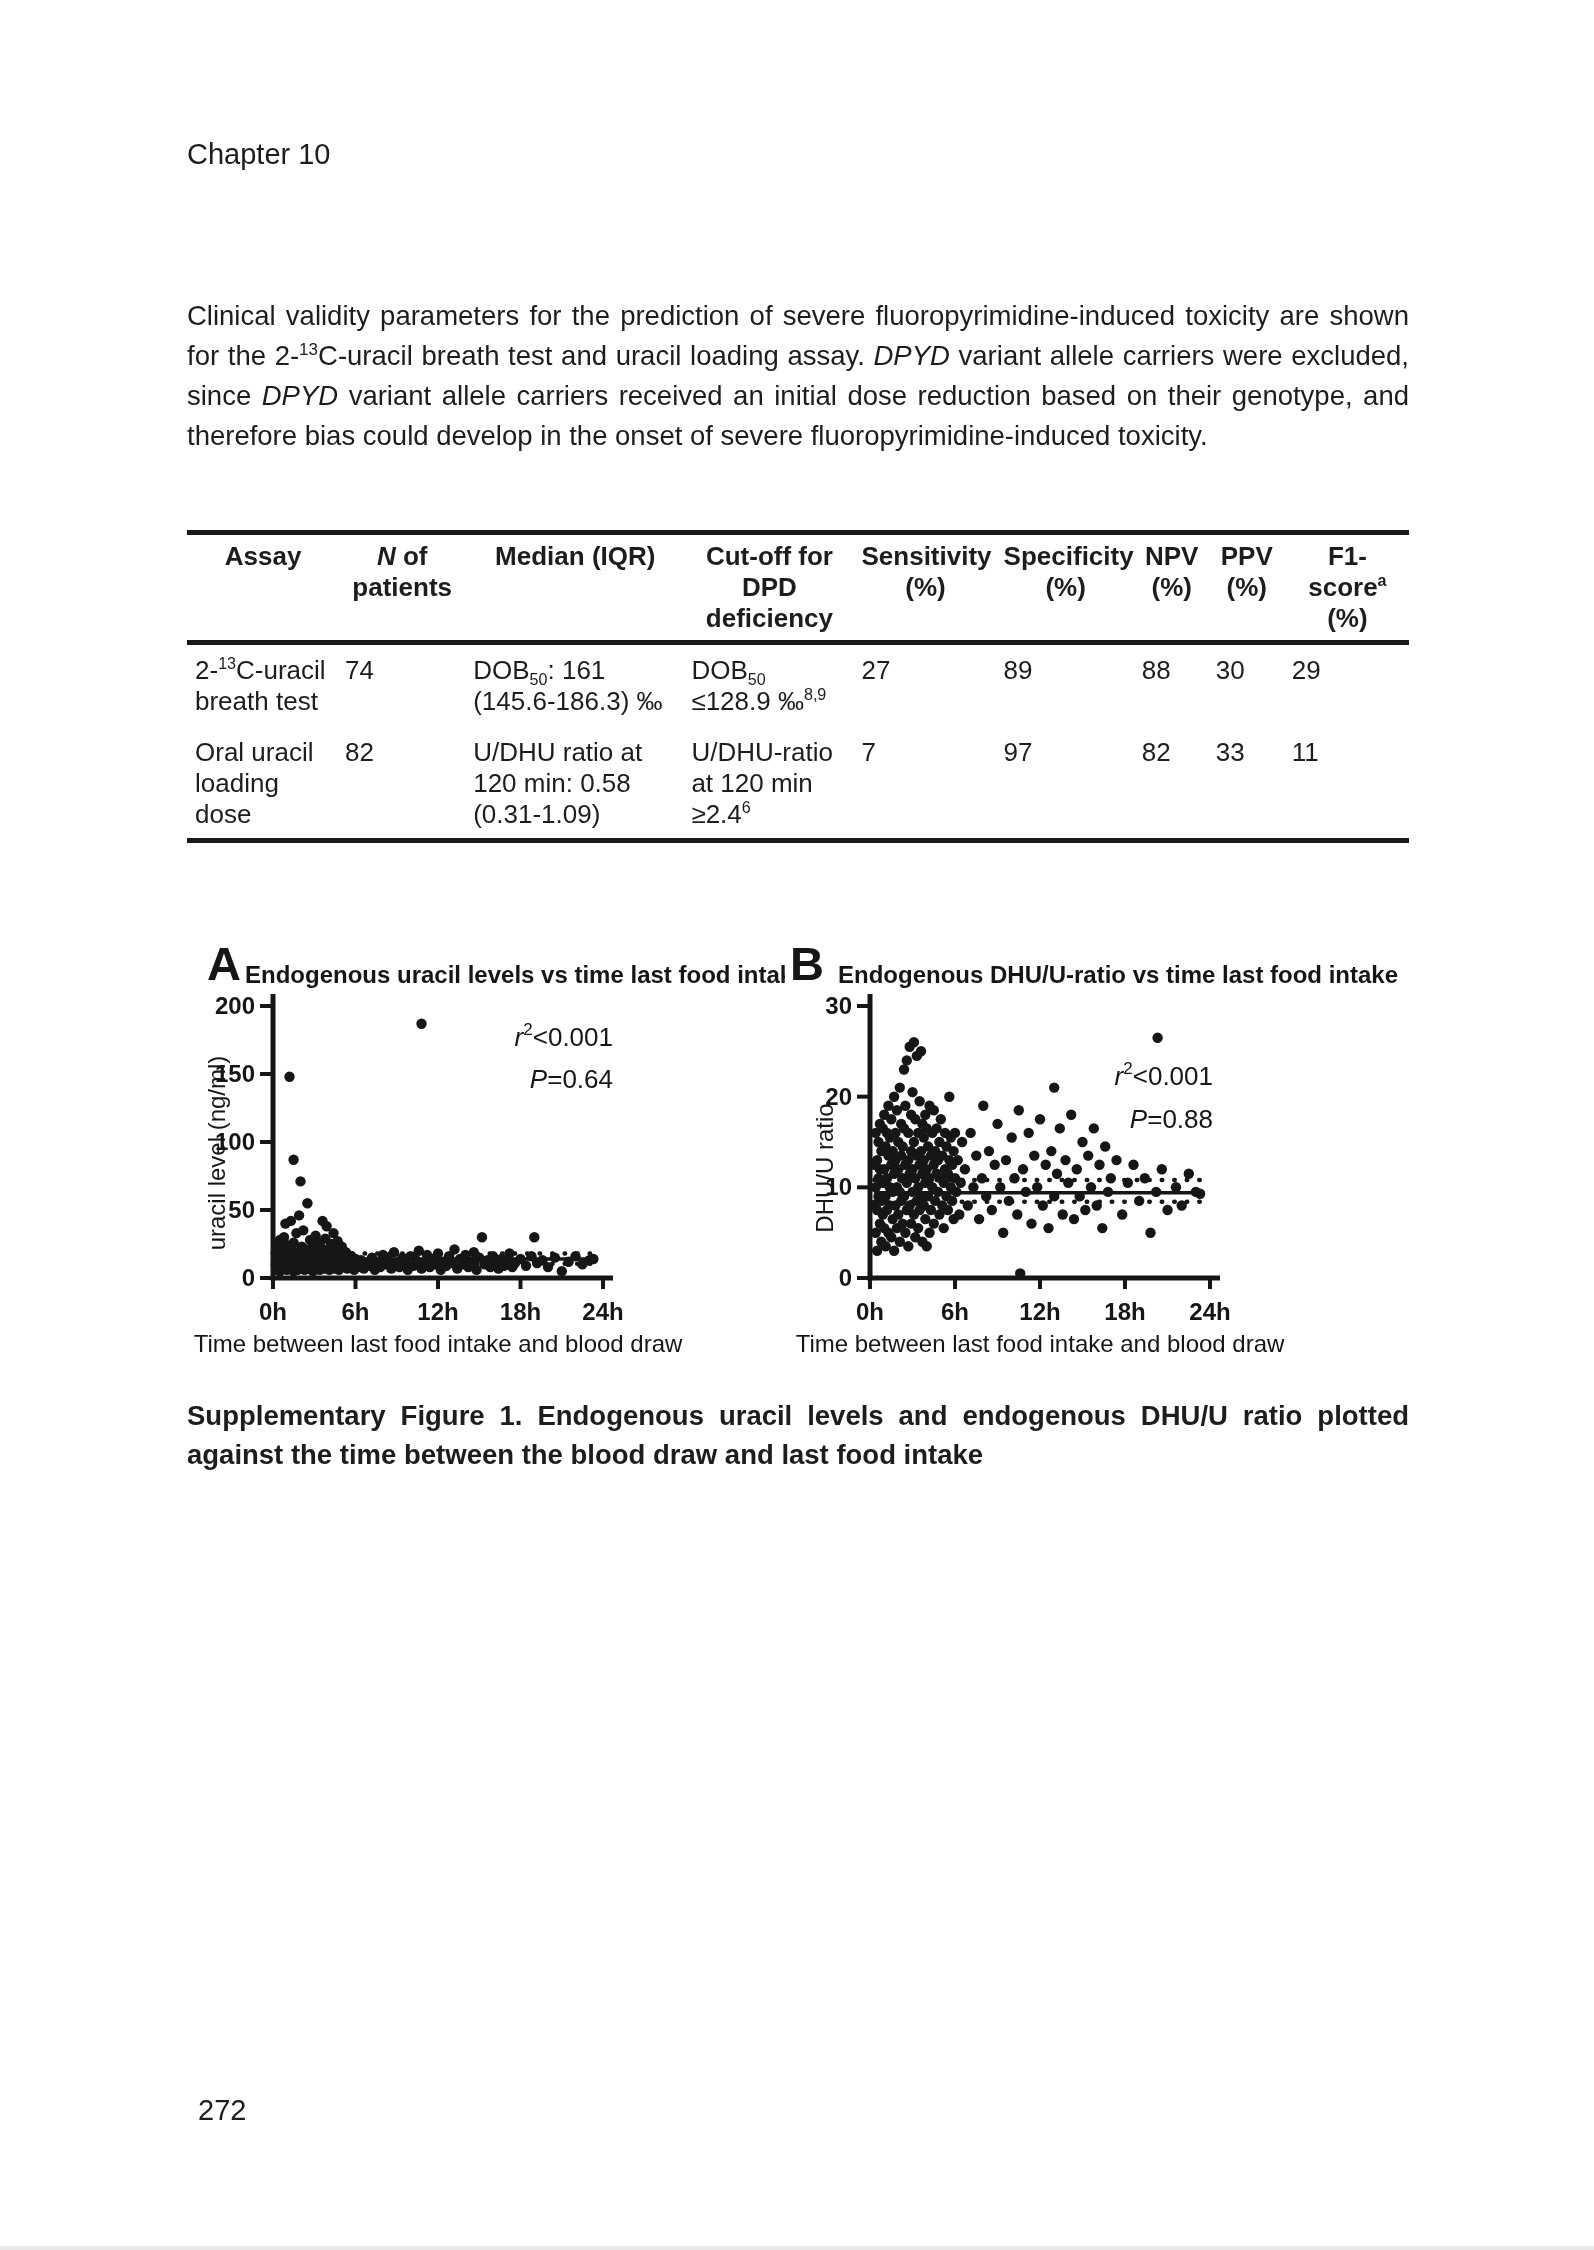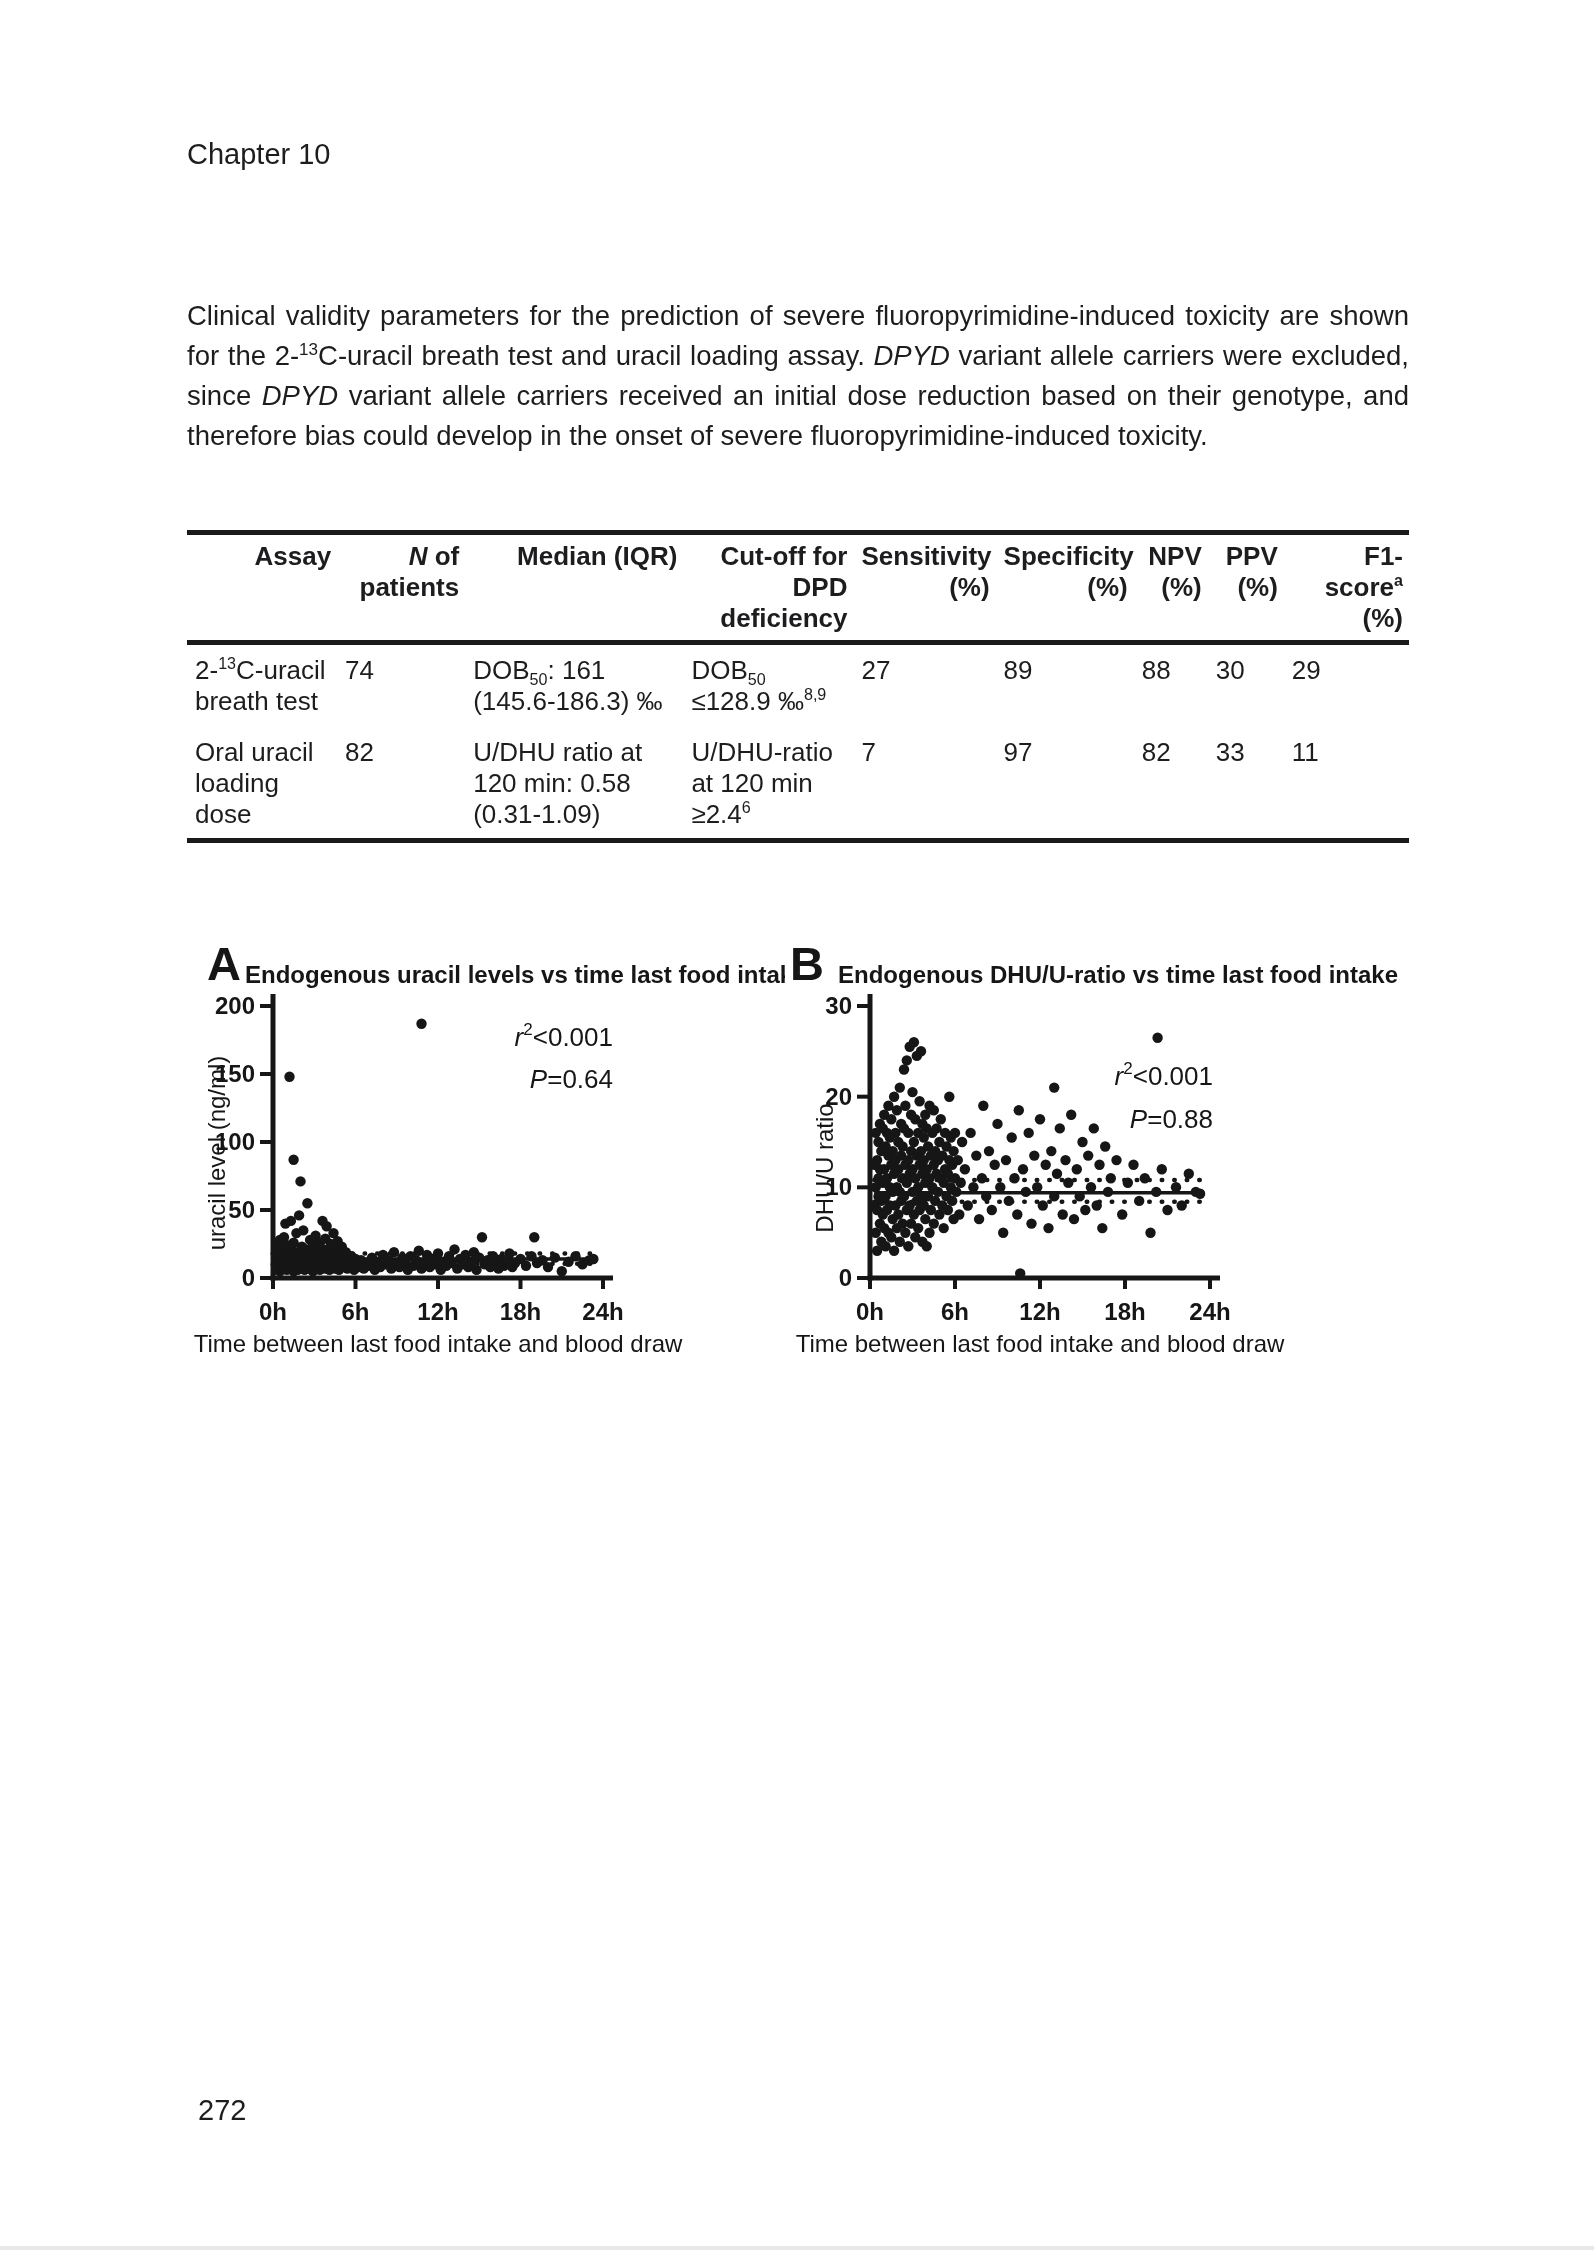--- a/index.html
+++ b/index.html
@@ -8,21 +8,21 @@
   .abs{position:absolute;}
   .chapter{left:187px;top:138px;font-size:29px;}
   .textblock{left:187px;width:1222px;font-size:27.5px;line-height:40px;text-align:justify;}
   .b{font-weight:bold;}
   .it{font-style:italic;}
   sup{font-size:62%;line-height:0;vertical-align:super;}
   sub{font-size:62%;line-height:0;vertical-align:sub;}
   table.datatable{position:absolute;left:187px;top:530px;width:1222px;border-collapse:collapse;
         table-layout:fixed;font-size:26px;line-height:31px;
         border-top:5px solid #1a1a1a;border-bottom:5px solid #1a1a1a;}
-  table.datatable th{font-weight:bold;text-align:right;vertical-align:top;
+  table.datatable th{font-weight:bold;text-align:center;vertical-align:top;
         padding:6px 6px 6px 8px;border-bottom:5px solid #1a1a1a;}
   table.datatable td{vertical-align:top;padding:10px 6px 2px 8px;}
   table.datatable tr.row2 td{padding-top:18px;padding-bottom:8px;}
   .c1{width:150px;} .c2{width:128px;} .c3{width:218px;} .c4{width:170px;} .c5{width:142px;}
   .c6{width:138px;} .c7{width:74px;} .c8{width:76px;} .c9{width:125px;}
   .footnote{left:187px;top:852px;width:1222px;font-size:26px;line-height:34px;}
   .figure-svg{position:absolute;top:928px;height:450px;}
   #chartA{left:135px;width:650px;}
   #chartB{left:785px;width:680px;}
   .caption{left:187px;top:1396px;width:1222px;font-size:27.5px;line-height:39px;text-align:justify;}
@@ -584,17 +584,18 @@
           <text x="67" y="86" text-anchor="end" font-size="24" font-weight="bold" fill="#161616">30</text>
         </g>
         <text x="255" y="424" text-anchor="middle" font-size="24" fill="#161616">Time between last food intake and blood draw</text>
         <text x="48" y="240" text-anchor="middle" font-size="24" fill="#161616" transform="rotate(-90 48 240)">DHU/U ratio</text>
         <text x="428" y="157" text-anchor="end" font-size="26" fill="#161616"><tspan font-style="italic">r</tspan><tspan dy="-11" font-size="17">2</tspan><tspan dy="11">&lt;0.001</tspan></text>
         <text x="428" y="200" text-anchor="end" font-size="26" fill="#161616"><tspan font-style="italic">P</tspan><tspan>=0.88</tspan></text>
       </g>
     </svg>
 
   <div class="abs caption">
+    <span class="b">Supplementary Figure 1. Endogenous uracil levels and endogenous DHU/U ratio plotted against the time between the blood draw and last food intake</span>
   </div>
 
   <div class="abs pagenum">272</div>
 
 </div>
 
 </body></html>

